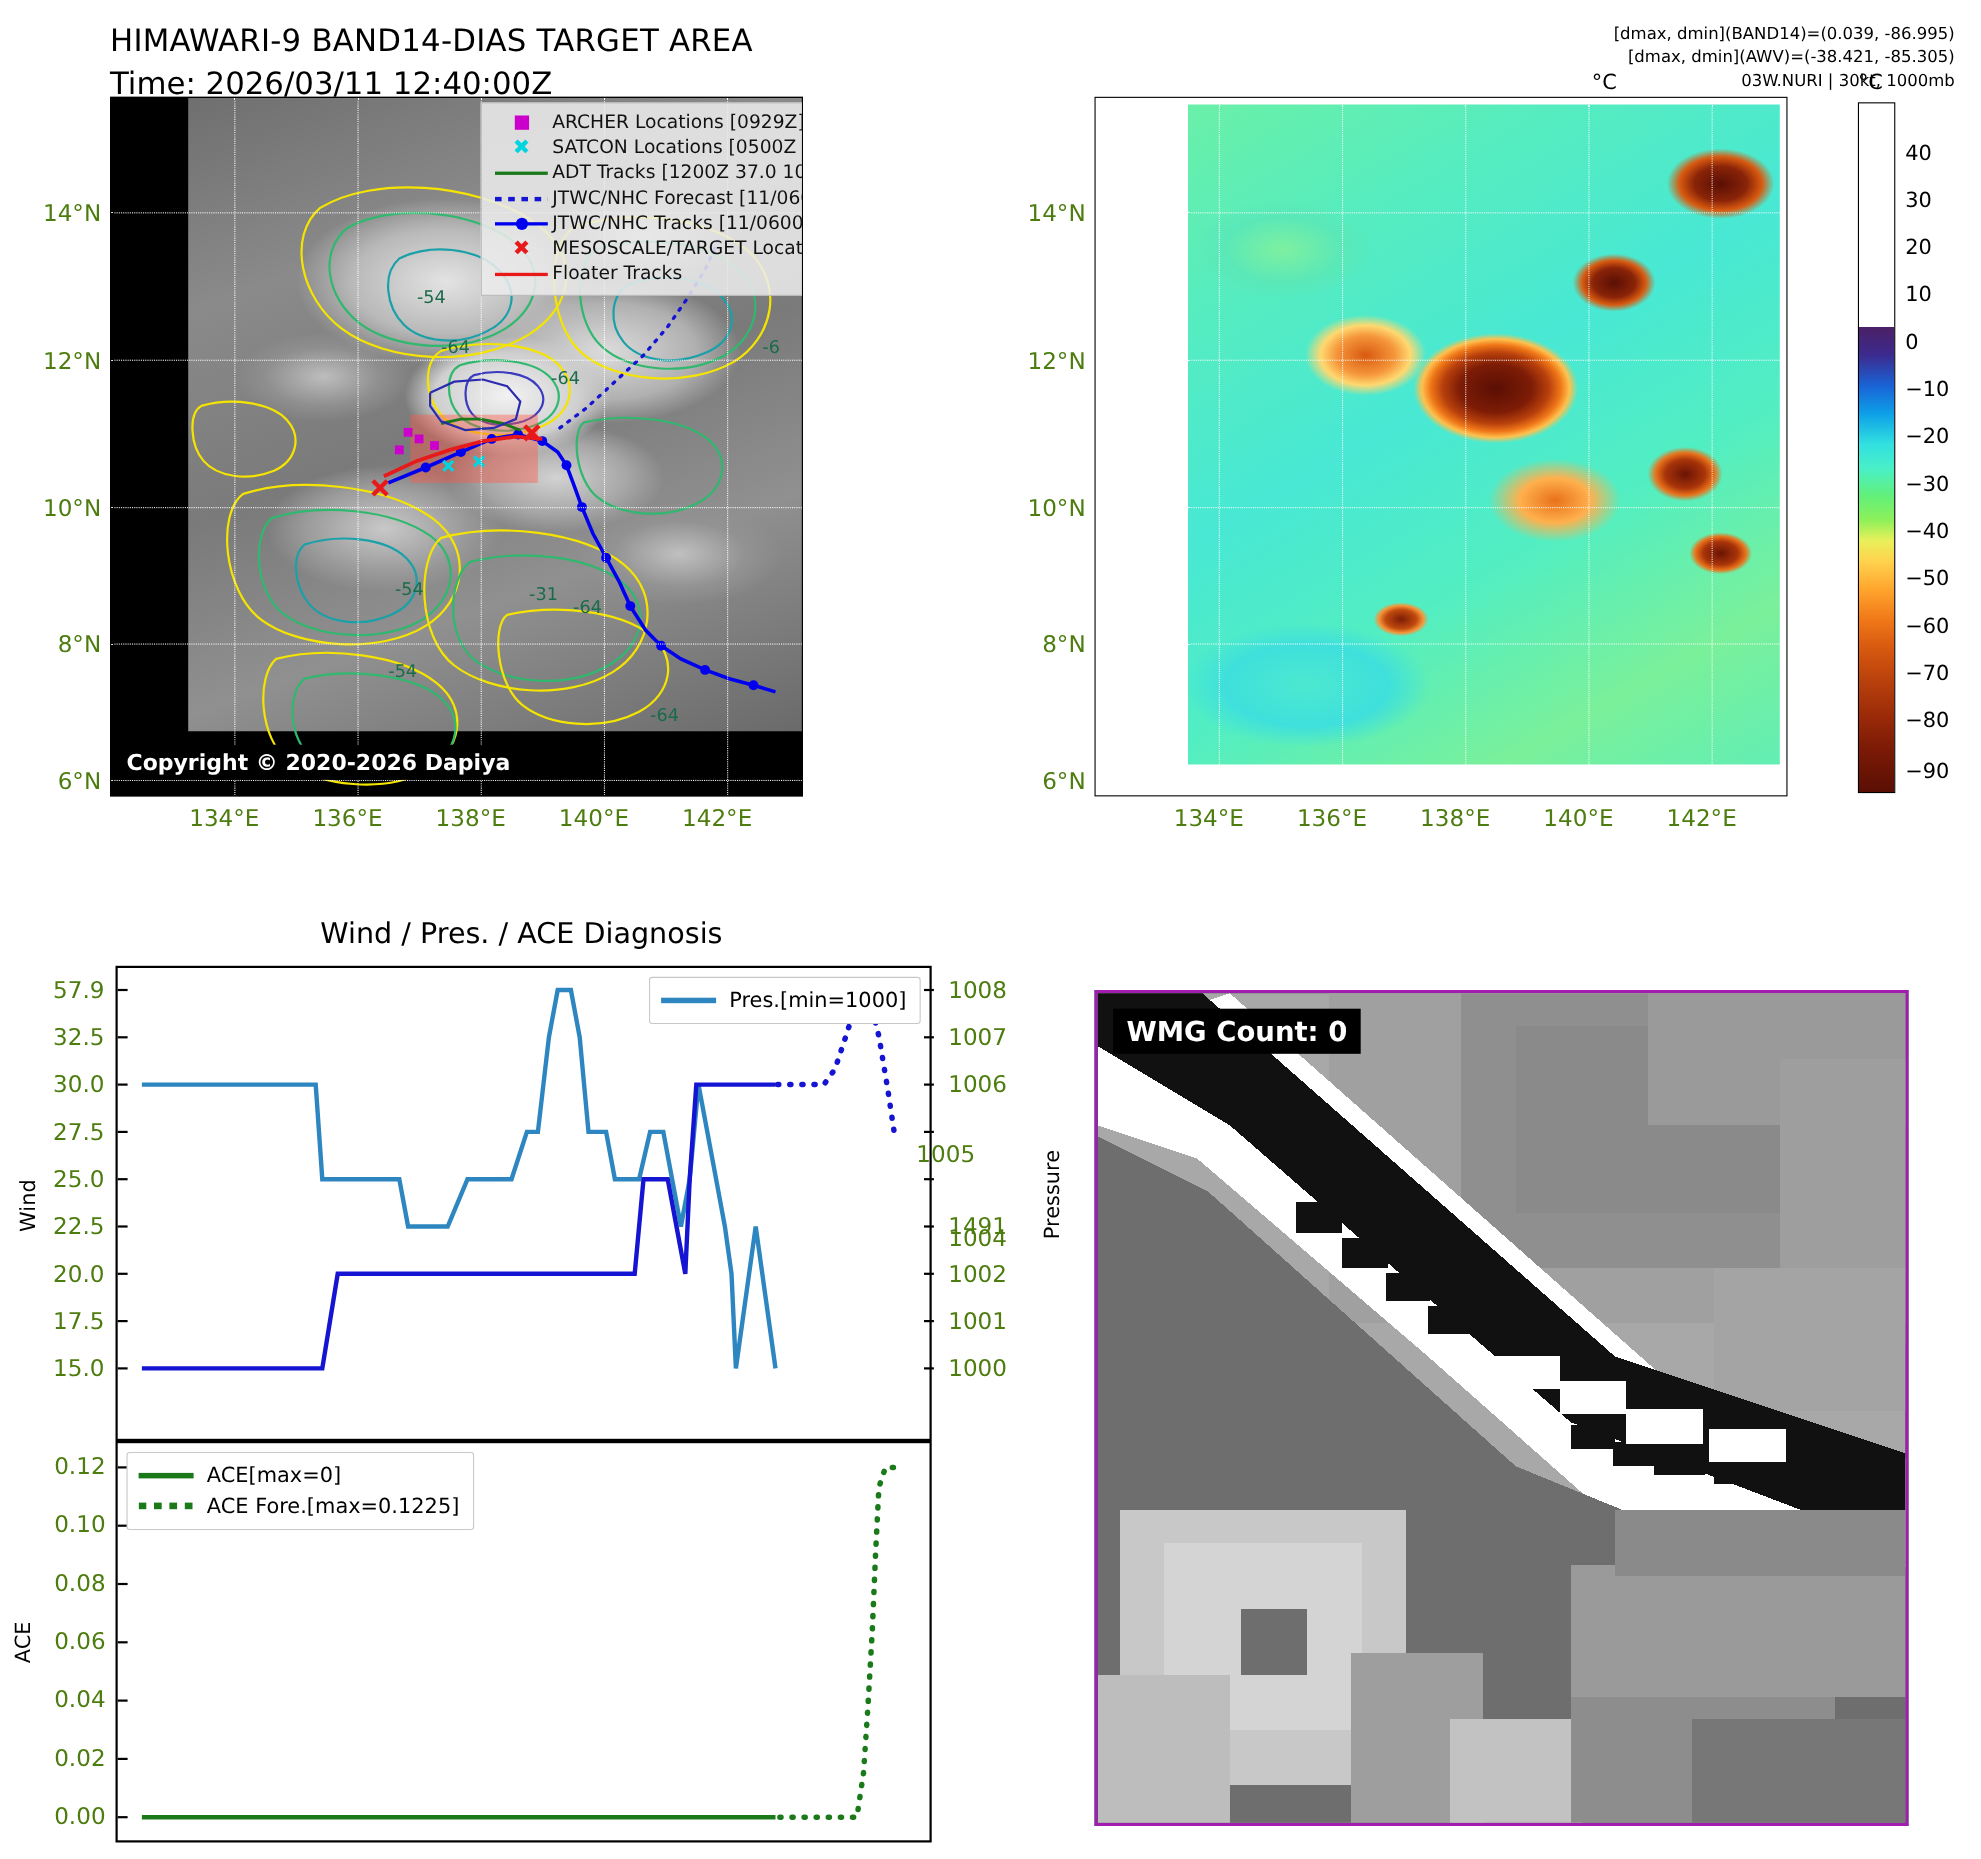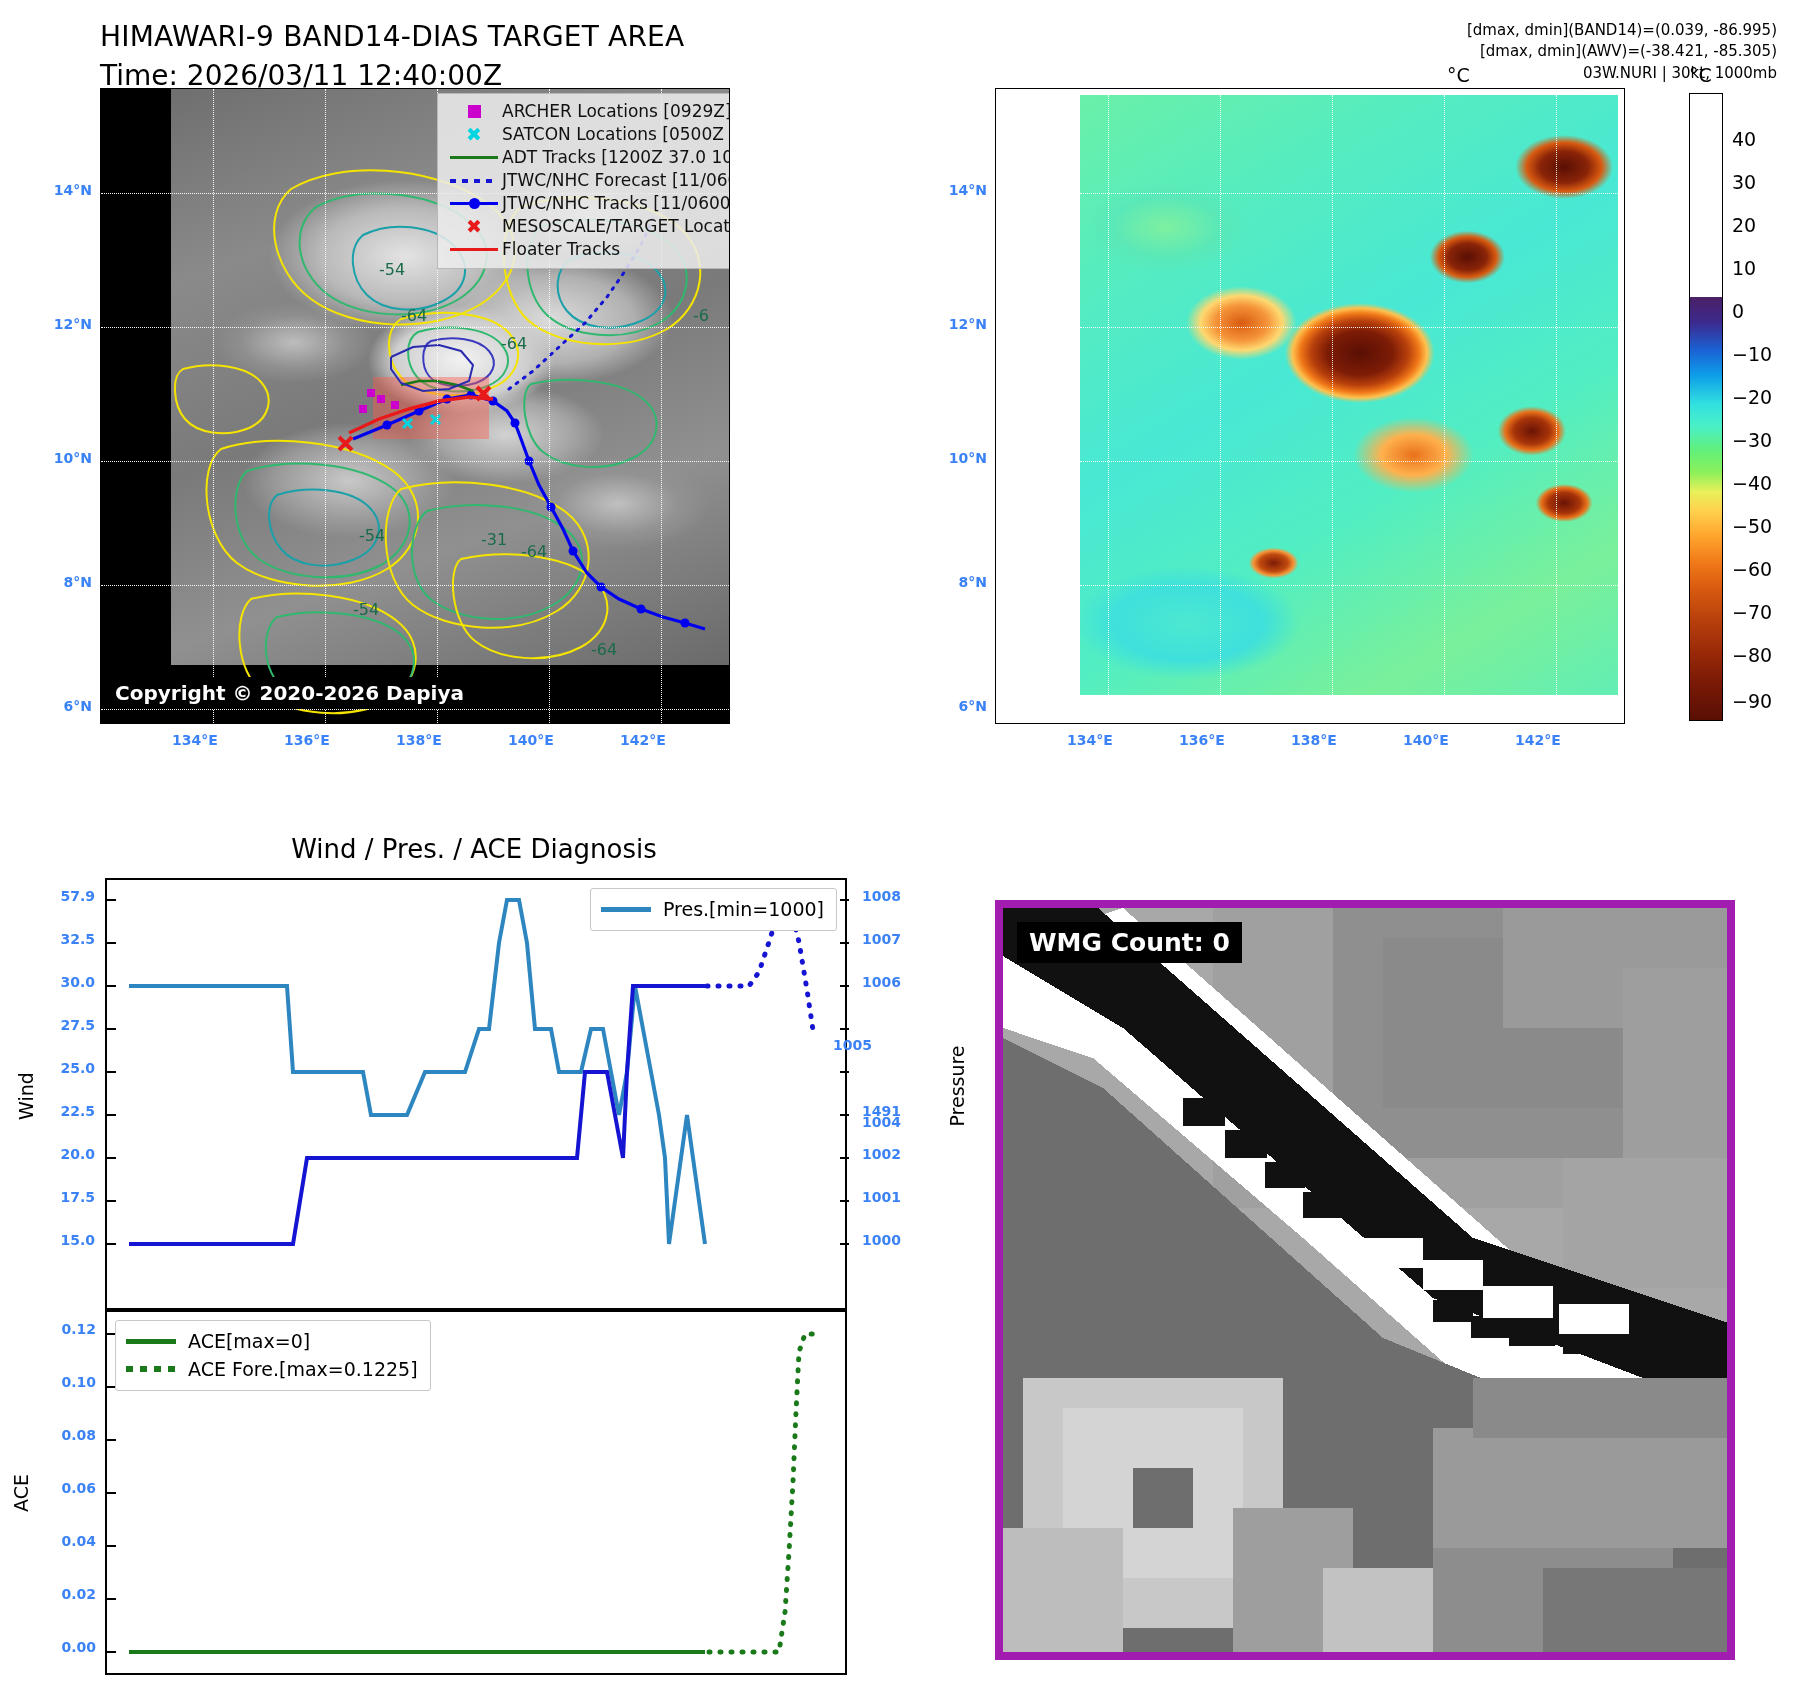--- a/index.html
+++ b/index.html
@@ -8,21 +8,21 @@
     background: #ffffff;
     font-family: "DejaVu Sans", sans-serif;
   }
   #page {
     position: relative;
     width: 1801px;
     height: 1690px;
     background: #ffffff;
     overflow: hidden;
   }
-  .tick { position: absolute; font-size: 14px; color: #3b82f6; white-space: pre; font-weight: bold; }
+  .tick { position: absolute; font-size: 21px; color: #4d7c0f; white-space: pre; }
   .tick-r { text-align: right; }
   .axlabel { position: absolute; font-size: 19px; color: #000; white-space: pre; }
   .rot { transform-origin: 50% 50%; transform: rotate(-90deg); }
 
   
   #title-block { position: absolute; left: 100px; top: 20px; }
   #title-block .l1 { font-size: 28px; letter-spacing: .2px; }
   #title-block .l2 { font-size: 28px; margin-top: 6px; }
 
   #header-right {
@@ -150,21 +150,21 @@
   .lg .row { display: flex; align-items: center; height: 28px; }
   .lg .key { width: 62px; display: flex; align-items: center; }
   .lg .lbl { white-space: pre; }
   .k-solid { width: 50px; height: 5px; }
   .k-dots { width: 50px; height: 6px; background-size: 14px 6px; background-repeat: repeat-x; }
 
   svg.plot { position: absolute; left: 0; top: 0; overflow: visible; }
 
   
   #panelD { position: absolute; left: 995px; top: 900px;
-    width: 740px; height: 760px; border: 8px solid #a21caf; background: #15803d; overflow: hidden; padding-left: 16px; }
+    width: 740px; height: 760px; border: 3px solid #a21caf; background: #15803d; overflow: hidden; padding-left: 16px; }
   #wmg-badge { position: absolute; left: 14px; top: 14px;
     background: #000; color: #fff; font-size: 25px; font-weight: bold;
     padding: 6px 12px; z-index: 5; }
 </style>
 </head>
 <body>
 
 <div id="page">
 
   <div id="title-block">

